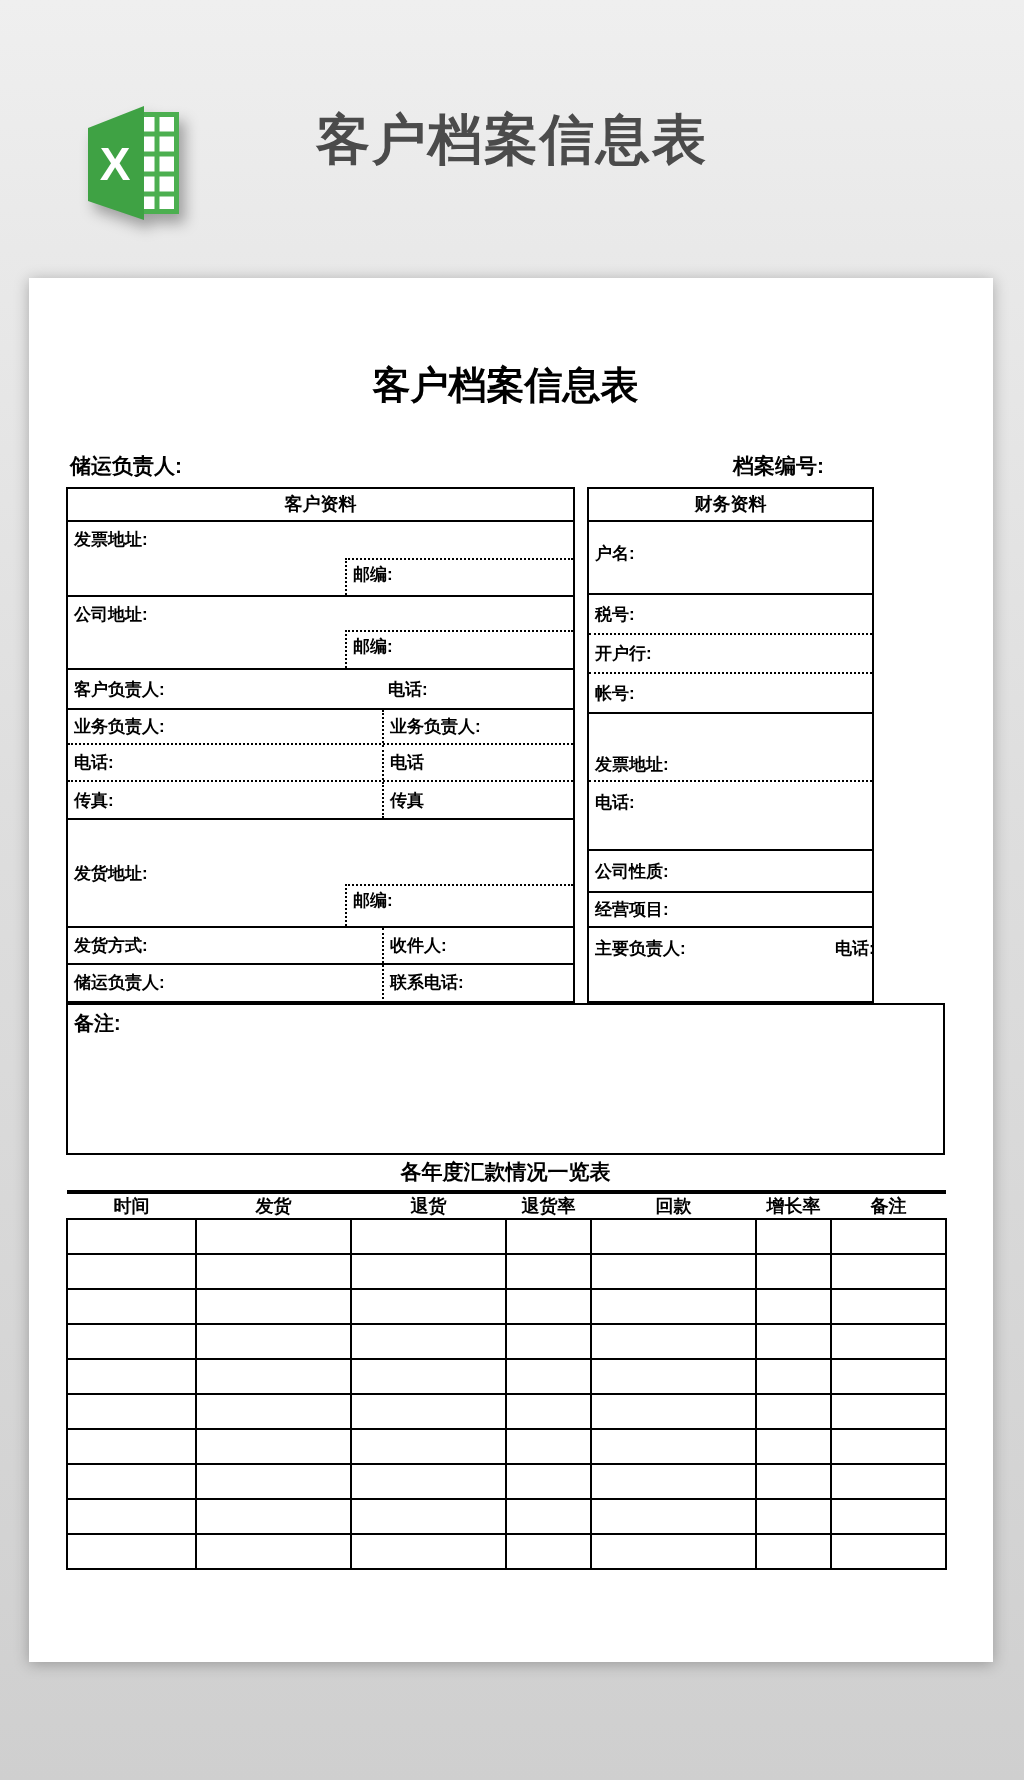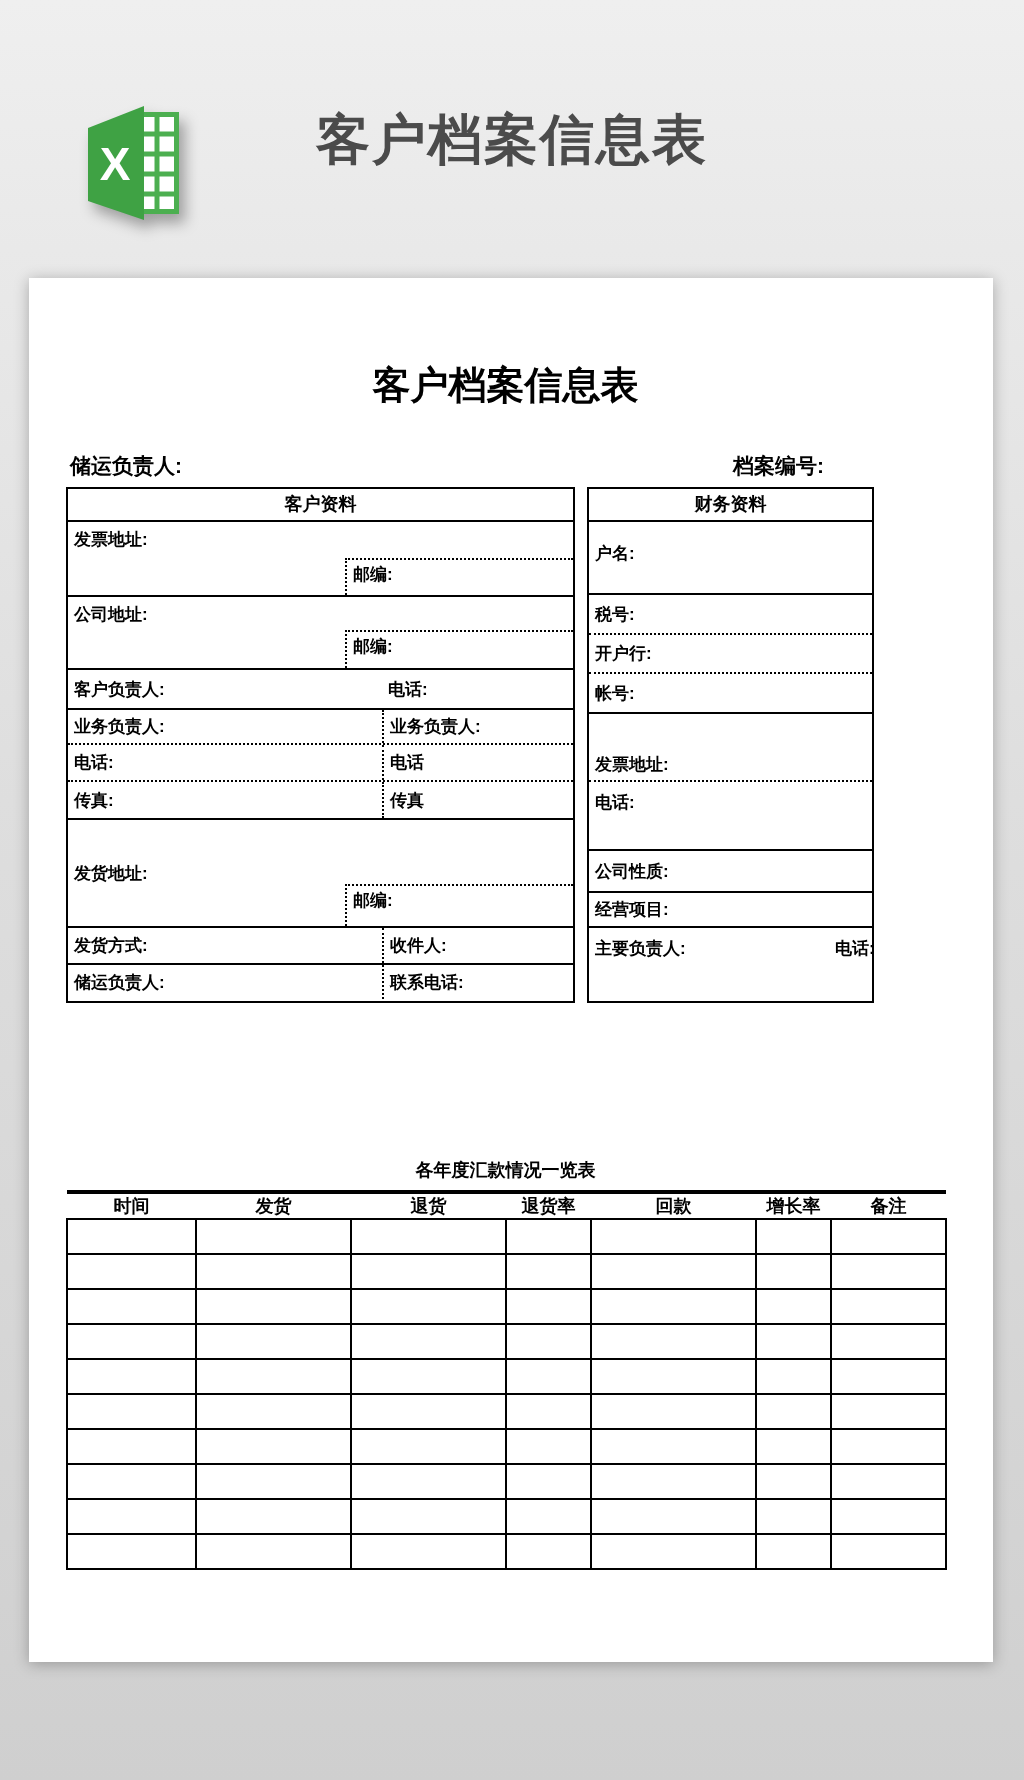--- a/index.html
+++ b/index.html
@@ -61,21 +61,21 @@
   .prin-row { display:flex; padding-top:9px; }
   .prin-row .p1 { flex:0 0 246px; padding-left:6px; }
   .remarks {
     position:absolute; left:0; top:516px; width:879px; height:152px;
     border:2px solid #000; background:#fff; padding:5px 0 0 6px;
   }
   .remarks .lbl { font-size:20px; }
   
   .sec2-title {
     position:absolute; left:37px; top:880px; width:879px; text-align:center;
-    font-size:18px; font-weight:bold; color:#000;
+    font-size:21px; font-weight:bold; color:#000;
   }
   #bottom-grid {
     position:absolute; left:37px; top:912px; width:879px;
     border-collapse:collapse; table-layout:fixed;
   }
   #bottom-grid th {
     border-top:4px solid #000; border-bottom:2px solid #000;
     height:27px; font-size:18px; font-weight:bold; color:#000; text-align:center;
   }
   #bottom-grid td { border:2px solid #000; height:35px; background:#fff; }
@@ -200,20 +200,23 @@
       <div class="srow bb-solid" style="height:35px">
         <span class="lbl">经营项目:</span>
       </div>
 
       <div class="prin-row" style="height:69px">
         <span class="lbl p1">主要负责人:</span>
         <span class="lbl">电话:</span>
       </div>
     </div>
 
+    <div class="remarks">
+      <span class="lbl">备注:</span>
+    </div>
   </div>
 
   <div class="sec2-title">各年度汇款情况一览表</div>
 
   <table id="bottom-grid">
     <colgroup>
       <col style="width:129px">
         <col style="width:155px">
         <col style="width:155px">
       <col style="width:85px">

